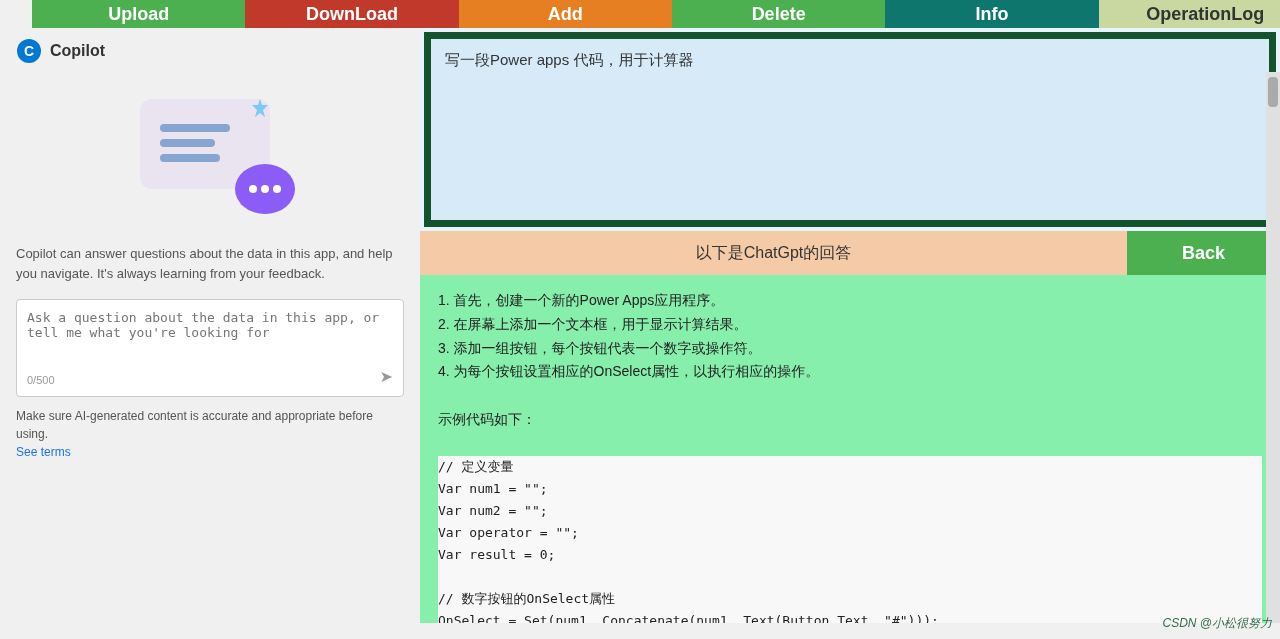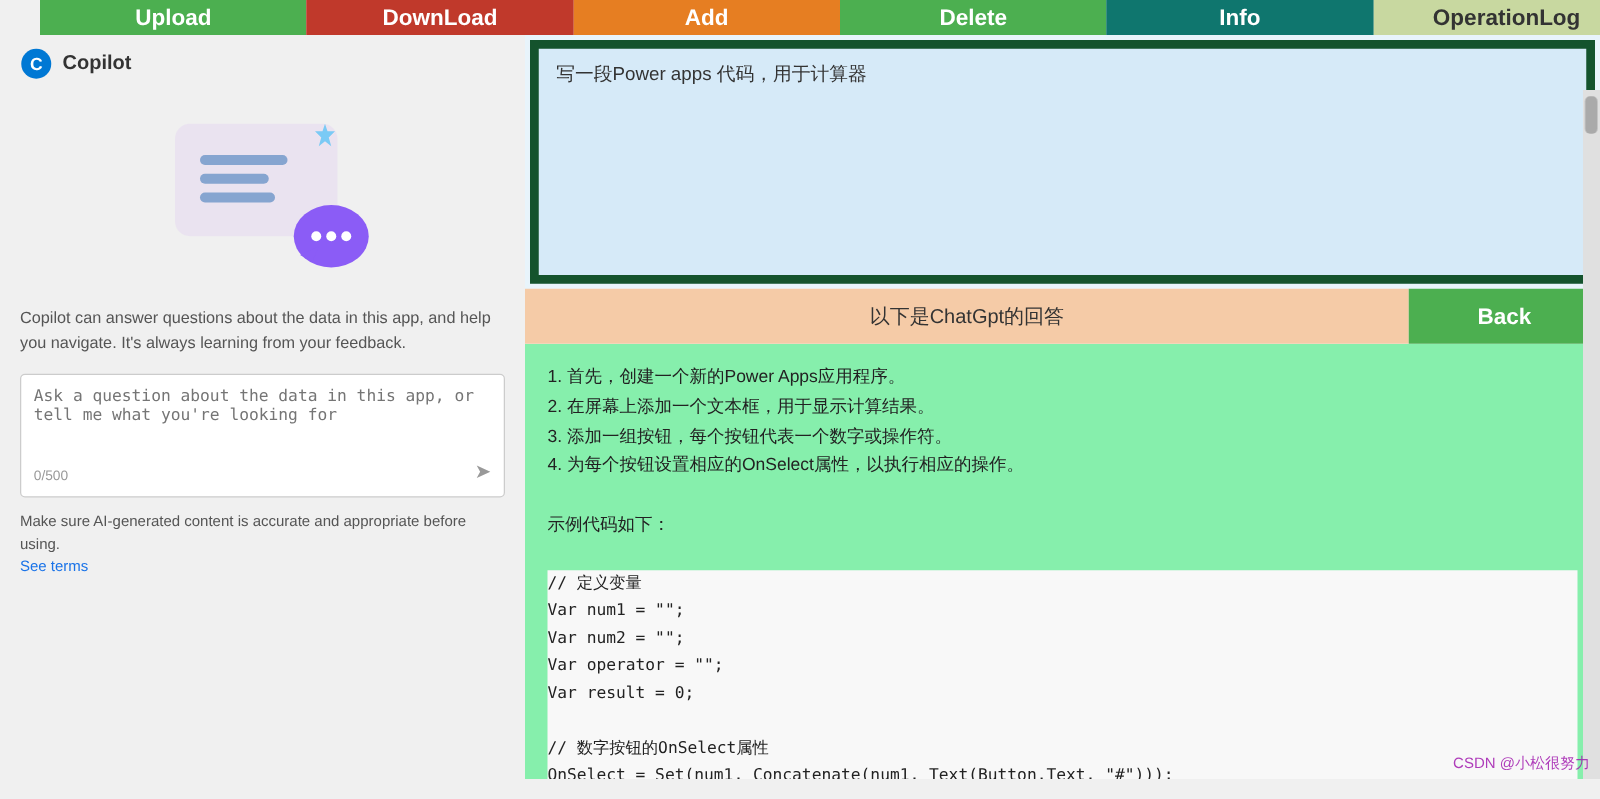--- a/index.html
+++ b/index.html
@@ -330,13 +330,13 @@
 </pre></div>
 
     <div class="scroll-indicator">
       <div class="scroll-thumb"></div>
     </div>
 
   </div>
 
 </div>
 
-<div class="csdn-watermark" style="position:fixed;bottom:20px;right:8px;font-size:12px;color:#a21caf;opacity:0.85;z-index:999;">CSDN @小松很努力</div>
+<div class="csdn-watermark" style="position:fixed;bottom:7px;right:8px;font-size:12px;color:#14532d;opacity:0.85;z-index:999;font-style:italic;">CSDN @小松很努力</div>
 
 </body></html>

